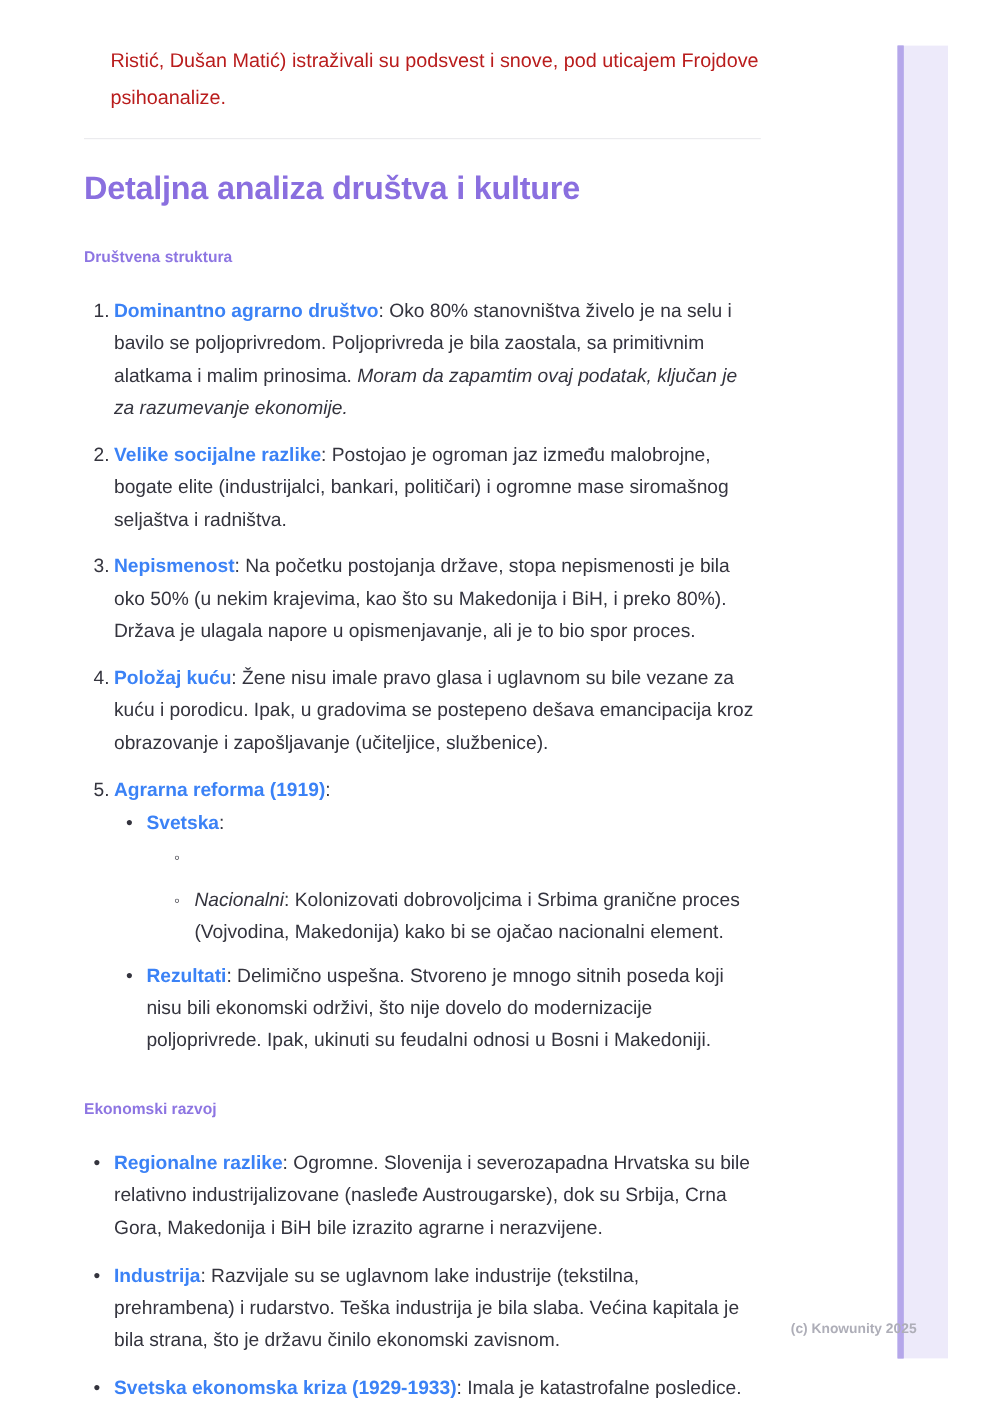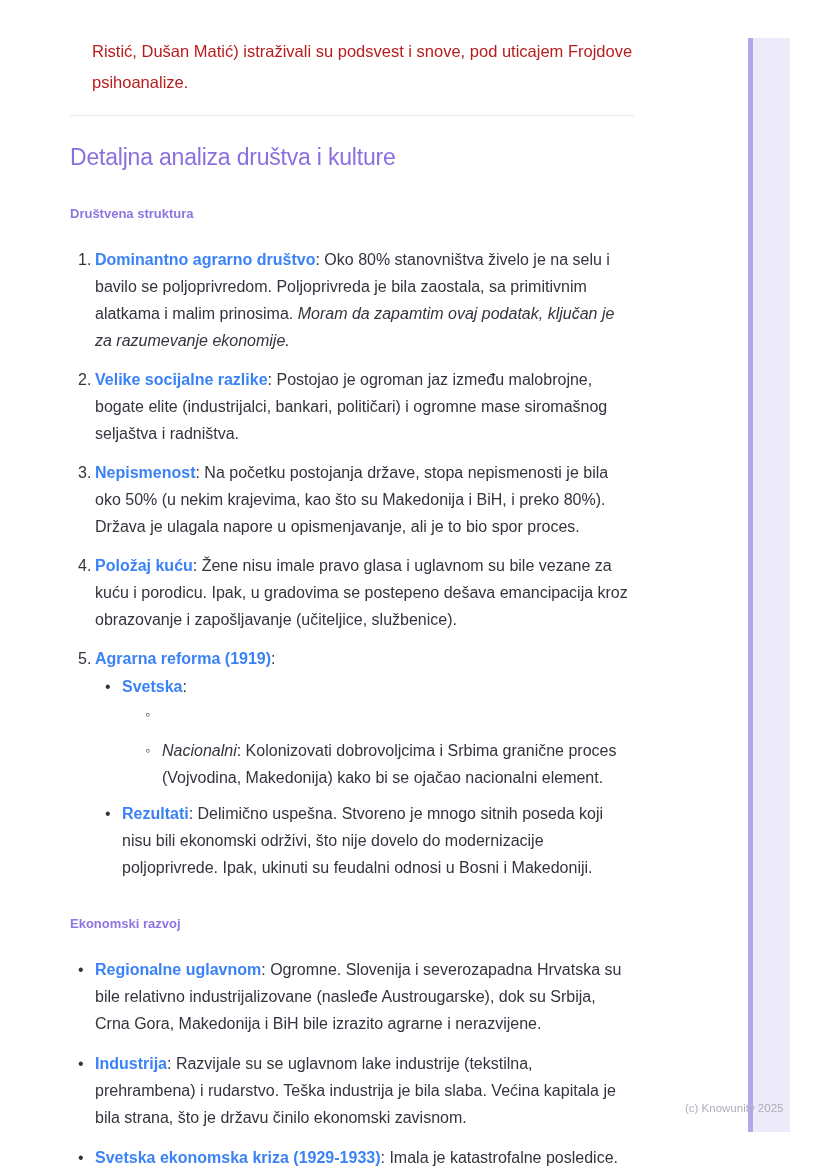--- a/index.html
+++ b/index.html
@@ -24,23 +24,23 @@
     color: #b91c1c;
   }
   .divider {
     border: none;
     border-top: 1px solid #ebebee;
     margin: 17px 0 0 0;
     height: 0;
   }
   h2.doc-title {
     margin: 27px 0 0 0;
-    font-size: 23px;
+    font-size: 27px;
     line-height: 28px;
-    font-weight: 400;
+    font-weight: 700;
     color: #8a6fdf;
     letter-spacing: -0.2px;
   }
   h3.section-heading {
     margin: 31px 0 0 0;
     font-size: 13px;
     line-height: 24px;
     font-weight: 600;
     color: #8d75e2;
   }
@@ -78,26 +78,27 @@
   }
   .scroll-thumb {
     position: absolute;
     left: 748px; top: 38px;
     width: 5px; height: 1094px;
     background: #b5a7ea;
     z-index: 2;
   }
   .watermark {
     position: absolute;
-    left: 685px; top: 1101px;
+    left: 659px; top: 1101px;
     font-size: 11.5px;
     line-height: 14px;
     color: #aeaeb8;
     z-index: 3;
     white-space: nowrap;
+    font-weight: bold;
   }
 </style>
 </head>
 <body>
 
 <div class="content">
 
   <p class="top-paragraph">Ristić, Dušan Matić) istraživali su podsvest i snove, pod uticajem Frojdove psihoanalize.</p>
 
   <hr class="divider">
@@ -155,21 +156,21 @@
     </div>
 
   </div>
 
   <h3 class="section-heading">Ekonomski razvoj</h3>
 
   <div class="list ekon-list">
 
     <div class="row lvl0">
       <span class="marker">•</span>
-      <div class="body"><span class="lead">Regionalne uglavnom</span><span>: Ogromne. Slovenija i severozapadna Hrvatska su bile relativno industrijalizovane (nasleđe Austrougarske), dok su Srbija, Crna Gora, Makedonija i BiH bile izrazito agrarne i nerazvijene.</span></div>
+      <div class="body"><span class="lead">Regionalne razlike</span><span>: Ogromne. Slovenija i severozapadna Hrvatska su bile relativno industrijalizovane (nasleđe Austrougarske), dok su Srbija, Crna Gora, Makedonija i BiH bile izrazito agrarne i nerazvijene.</span></div>
     </div>
 
     <div class="row lvl0">
       <span class="marker">•</span>
       <div class="body"><span class="lead">Industrija</span><span>: Razvijale su se uglavnom lake industrije (tekstilna, prehrambena) i rudarstvo. Teška industrija je bila slaba. Većina kapitala je bila strana, što je državu činilo ekonomski zavisnom.</span></div>
     </div>
 
     <div class="row lvl0">
       <span class="marker">•</span>
       <div class="body"><span class="lead">Svetska ekonomska kriza (1929-1933)</span><span>: Imala je katastrofalne posledice. Cene poljoprivrednih proizvoda su drastično pale, što je najviše pogodilo seljake. Mnoge fabrike su zatvorene, a nezaposlenost je porasla.</span></div>

